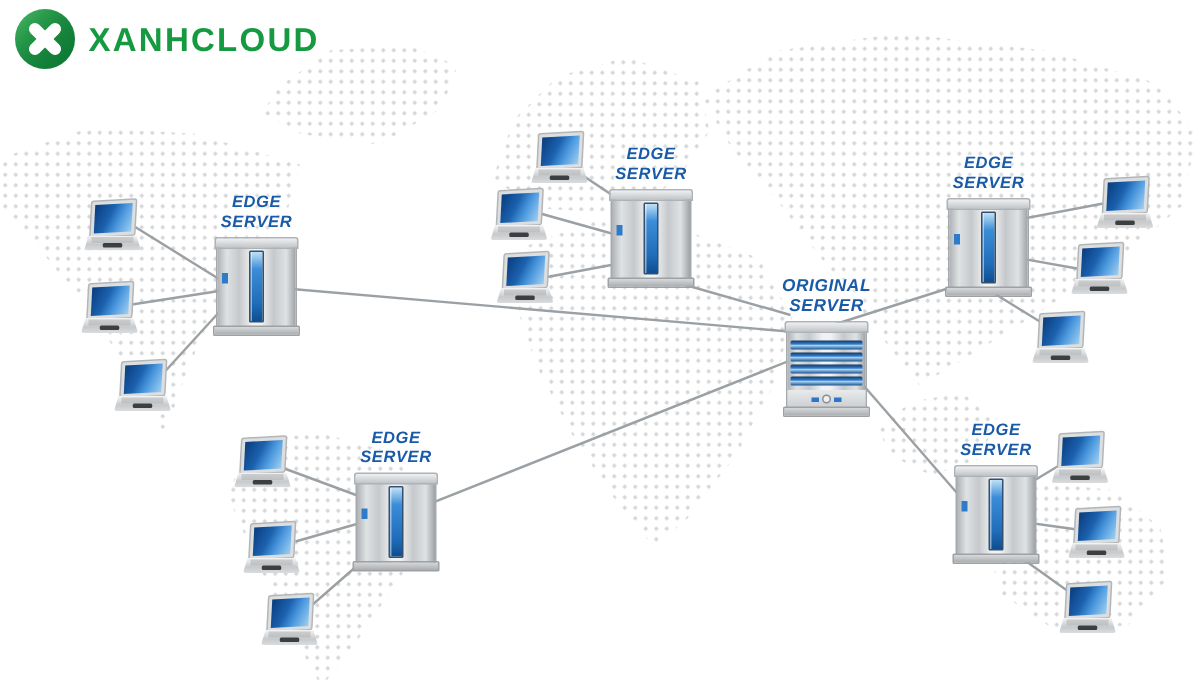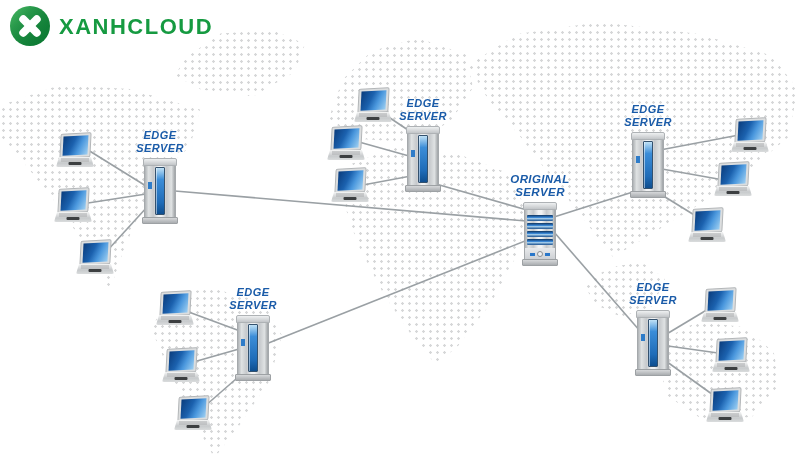--- a/index.html
+++ b/index.html
@@ -34,21 +34,21 @@
   #logo{position:absolute;left:10px;top:6px;z-index:5;display:flex;align-items:center;gap:9px;}
   .logo-mark{position:relative;width:40px;height:40px;border-radius:50%;
     background:linear-gradient(135deg,#46b361 0%,#18954244 30%,#0c7a33 100%),linear-gradient(135deg,#3fae5c,#0b7030);}
   .xbar{position:absolute;left:50%;top:50%;width:27px;height:8px;border-radius:4px;background:#fff;}
   .xbar.b1{transform:translate(-50%,-50%) rotate(45deg);}
   .xbar.b2{transform:translate(-50%,-50%) rotate(-45deg);}
   .brand{font-size:22px;font-weight:700;letter-spacing:1.5px;line-height:23px;color:var(--brand-color,#169a41);}
   .tagline{font-size:12.5px;font-weight:700;letter-spacing:.4px;color:var(--tagline-color,#8da01e);}
 
   
-  .node{position:absolute;width:32px;z-index:3;font-style:italic;}
+  .node{position:absolute;width:54px;z-index:3;font-style:italic;}
   .node.edge{height:66px;}
   .node.original{height:64px;}
   .srv-label{position:absolute;bottom:calc(100% + 3px);left:50%;transform:translateX(-50%);
     width:110px;text-align:center;font-weight:700;font-size:11px;line-height:13px;
     letter-spacing:.4px;color:var(--label-color,#1a5ba8);
     text-shadow:0 0 3px #fff,0 0 3px #fff;}
   .node.original .srv-label{font-size:11.5px;}
   .srv-label span{display:block;}
   .tower{position:absolute;inset:0;}
   .cap{position:absolute;top:0;left:-1px;right:-1px;height:6px;background:linear-gradient(#eef0f1,#c2c5c8);
@@ -125,21 +125,21 @@
   <div id="logo">
     <div class="logo-mark">
       <span class="xbar b1"></span>
       <span class="xbar b2"></span>
     </div>
     <div class="logo-text">
       <div class="brand">XANHCLOUD</div>
     </div>
   </div>
 
-<div class="node original" style="left: 524px; top: 202px; border-radius: 11px;">
+<div class="node original" style="left: 524px; top: 214px; border-radius: 11px;">
       <div class="srv-label">
         <span class="l1">ORIGINAL</span>
         <span class="l2">SERVER</span>
       </div>
       <div class="tower">
         <div class="tbody"></div>
         <div class="cap"></div>
         <div class="bays">
           <div class="bay"></div>
           <div class="bay"></div>

